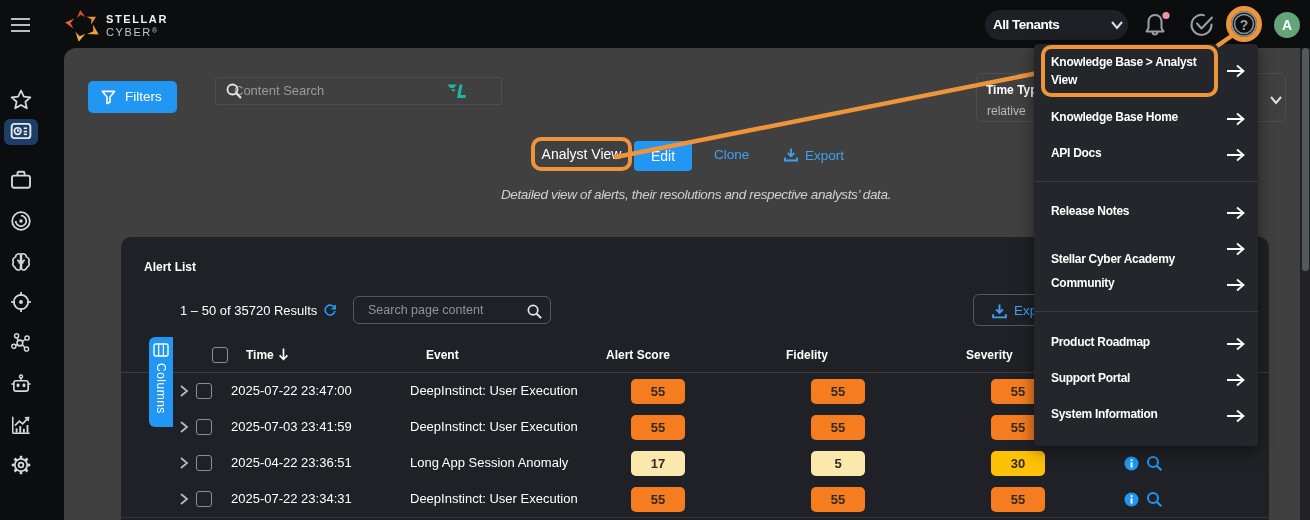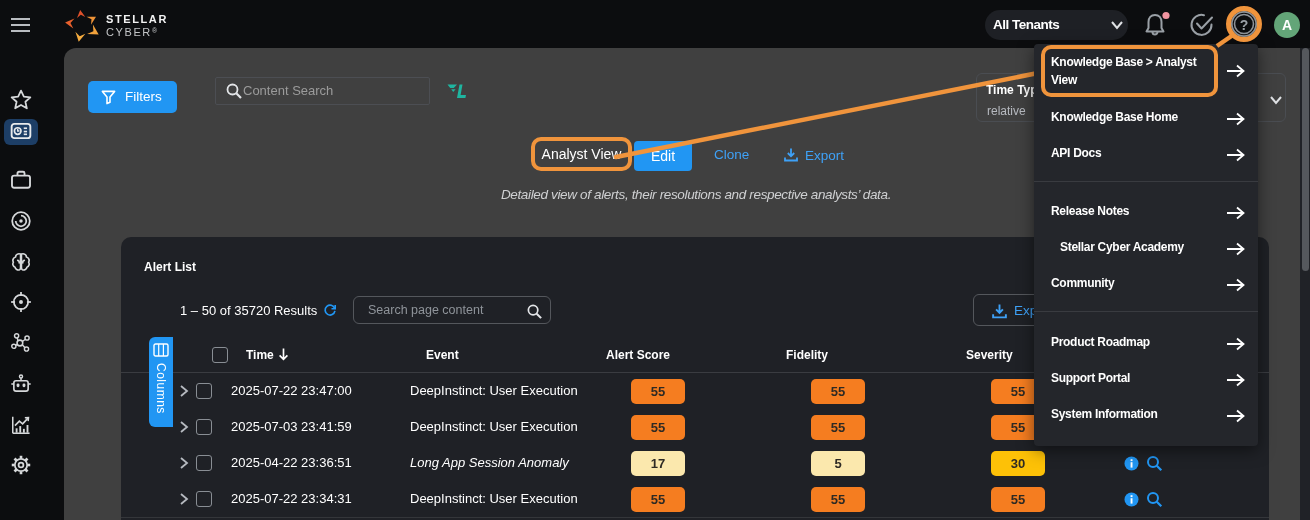--- a/index.html
+++ b/index.html
@@ -20,22 +20,22 @@
   #sidebar { left:0; top:48px; width:48px; height:472px; background:#0c0d0f; z-index:4; }
   .sicon { position:absolute; left:10px; width:22px; height:22px; }
   #selbg { position:absolute; left:4px; top:71px; width:34px; height:26px; background:#1d3e66; border-radius:6px; }
 
   
   #wrap { left:64px; top:48px; width:1262px; height:472px; background:#404040;
       border-top-left-radius:12px; z-index:6; overflow:hidden; }
   
   #filters { left:24px; top:33px; width:89px; height:32px; background:#2196f3; border-radius:5px;
      color:#fff; font-size:13.5px; line-height:32px; padding-left:37px; }
-  #csearch { left:151px; top:29px; width:215px; height:28px; border:1px solid #4c4e53; border-radius:2px;
-     color:#9b9b9b; font-size:13px; line-height:26px; padding-left:27px; }
+  #csearch { left:151px; top:29px; width:287px; height:28px; border:1px solid #4c4e53; border-radius:2px;
+     color:#9b9b9b; font-size:13px; line-height:26px; padding-left:18px; }
   #timetype { left:912px; top:25px; width:310px; height:49px; border:1px solid #4a4d52; border-radius:6px; }
   #timetype .lbl { position:absolute; left:9px; top:9px; color:#fff; font-size:12px; font-weight:bold; }
   #timetype .val { position:absolute; left:10px; top:30px; color:#b7bac0; font-size:12px; }
 
   
   #analystbox { left:467px; top:89px; width:101px; height:34px; border:4.5px solid #f0943c; border-radius:10px; }
   #analysttxt { left:467px; top:89px; width:101px; height:45px; color:#fff; font-size:14px; line-height:34px; text-align:center; z-index:26;}
   #editbtn { left:570px; top:93px; width:58px; height:30px; background:#2196f3; border-radius:4px;
      color:#fff; font-size:14px; line-height:30px; text-align:center; z-index:26; }
   #clone { left:650px; top:99px; color:#3ea1f7; font-size:13.5px; z-index:26; }
@@ -323,21 +323,21 @@
       <div class="row-time abs" style="top:182px;">2025-07-03 23:41:59</div>
       <div class="row-event abs" style="top:182px;">DeepInstinct: User Execution</div>
       <div class="badge b-or abs" style="left:485px; top:177.5px;">55</div>
       <div class="badge b-or abs" style="left:665px; top:177.5px;">55</div>
       <div class="badge b-or abs" style="left:845px; top:177.5px;">55</div>
       <svg class="abs" style="left:73px; top:219px;" width="12" height="14" viewBox="0 0 12 14">
         <polyline points="3,2 9,7 3,12" fill="none" stroke="#b6bac0" stroke-width="1.8"></polyline>
       </svg>
       <div class="chk abs" style="left:91px; top:218px;"></div>
       <div class="row-time abs" style="top:218px;">2025-04-22 23:36:51</div>
-      <div class="row-event abs" style="top:218px;font-style:italic;">Long App Session Anomaly</div>
+      <div class="row-event abs" style="top:218px;">Long App Session Anomaly</div>
       <div class="badge b-pale abs" style="left:485px; top:213.5px;">17</div>
       <div class="badge b-pale abs" style="left:665px; top:213.5px;">5</div>
       <div class="badge b-amb abs" style="left:845px; top:213.5px;">30</div>
       <svg class="abs" style="left:1019px; top:218.5px;" width="15" height="15" viewBox="0 0 15 15">
         <circle cx="7.5" cy="7.5" r="7" fill="#2196f3"></circle>
         <rect x="6.6" y="3.2" width="1.9" height="1.9" fill="#fff"></rect>
         <rect x="6.6" y="6.2" width="1.9" height="5.4" fill="#fff"></rect>
       </svg>
       <svg class="abs" style="left:1041px; top:218px;" width="17" height="17" viewBox="0 0 17 17">
         <circle cx="7" cy="7" r="5" fill="none" stroke="#2196f3" stroke-width="2"></circle>
@@ -370,21 +370,21 @@
     <line x1="616" y1="157" x2="1043" y2="72" stroke="#f0943c" stroke-width="4.5" stroke-linecap="round"></line>
   </svg>
 
   <div id="menu" class="abs">
     <div id="kbbox"></div>
     <div class="mi" style="top:9px; width:165px; line-height:18px;">Knowledge Base &gt; Analyst View</div>
     <div class="mi" style="top:66px;">Knowledge Base Home</div>
     <div class="mi" style="top:102px;">API Docs</div>
     <div class="msep" style="top:137px;"></div>
     <div class="mi" style="top:160px;">Release Notes</div>
-    <div class="mi" style="top:196px;margin-left:9px;">Stellar Cyber Academy</div>
+    <div class="mi" style="top:208px;">Stellar Cyber Academy</div>
     <div class="mi" style="top:232px;">Community</div>
     <div class="msep" style="top:267px;"></div>
     <div class="mi" style="top:291px;">Product Roadmap</div>
     <div class="mi" style="top:327px;">Support Portal</div>
     <div class="mi" style="top:363px;">System Information</div>
   <svg class="marr" style="top:19px;" viewBox="0 0 20 16">
         <path d="M1,8 L17,8 M11,2.5 L17.5,8 L11,13.5" fill="none" stroke="#fff" stroke-width="1.8"></path>
       </svg>
       <svg class="marr" style="top:67px;" viewBox="0 0 20 16">
         <path d="M1,8 L17,8 M11,2.5 L17.5,8 L11,13.5" fill="none" stroke="#fff" stroke-width="1.8"></path>

